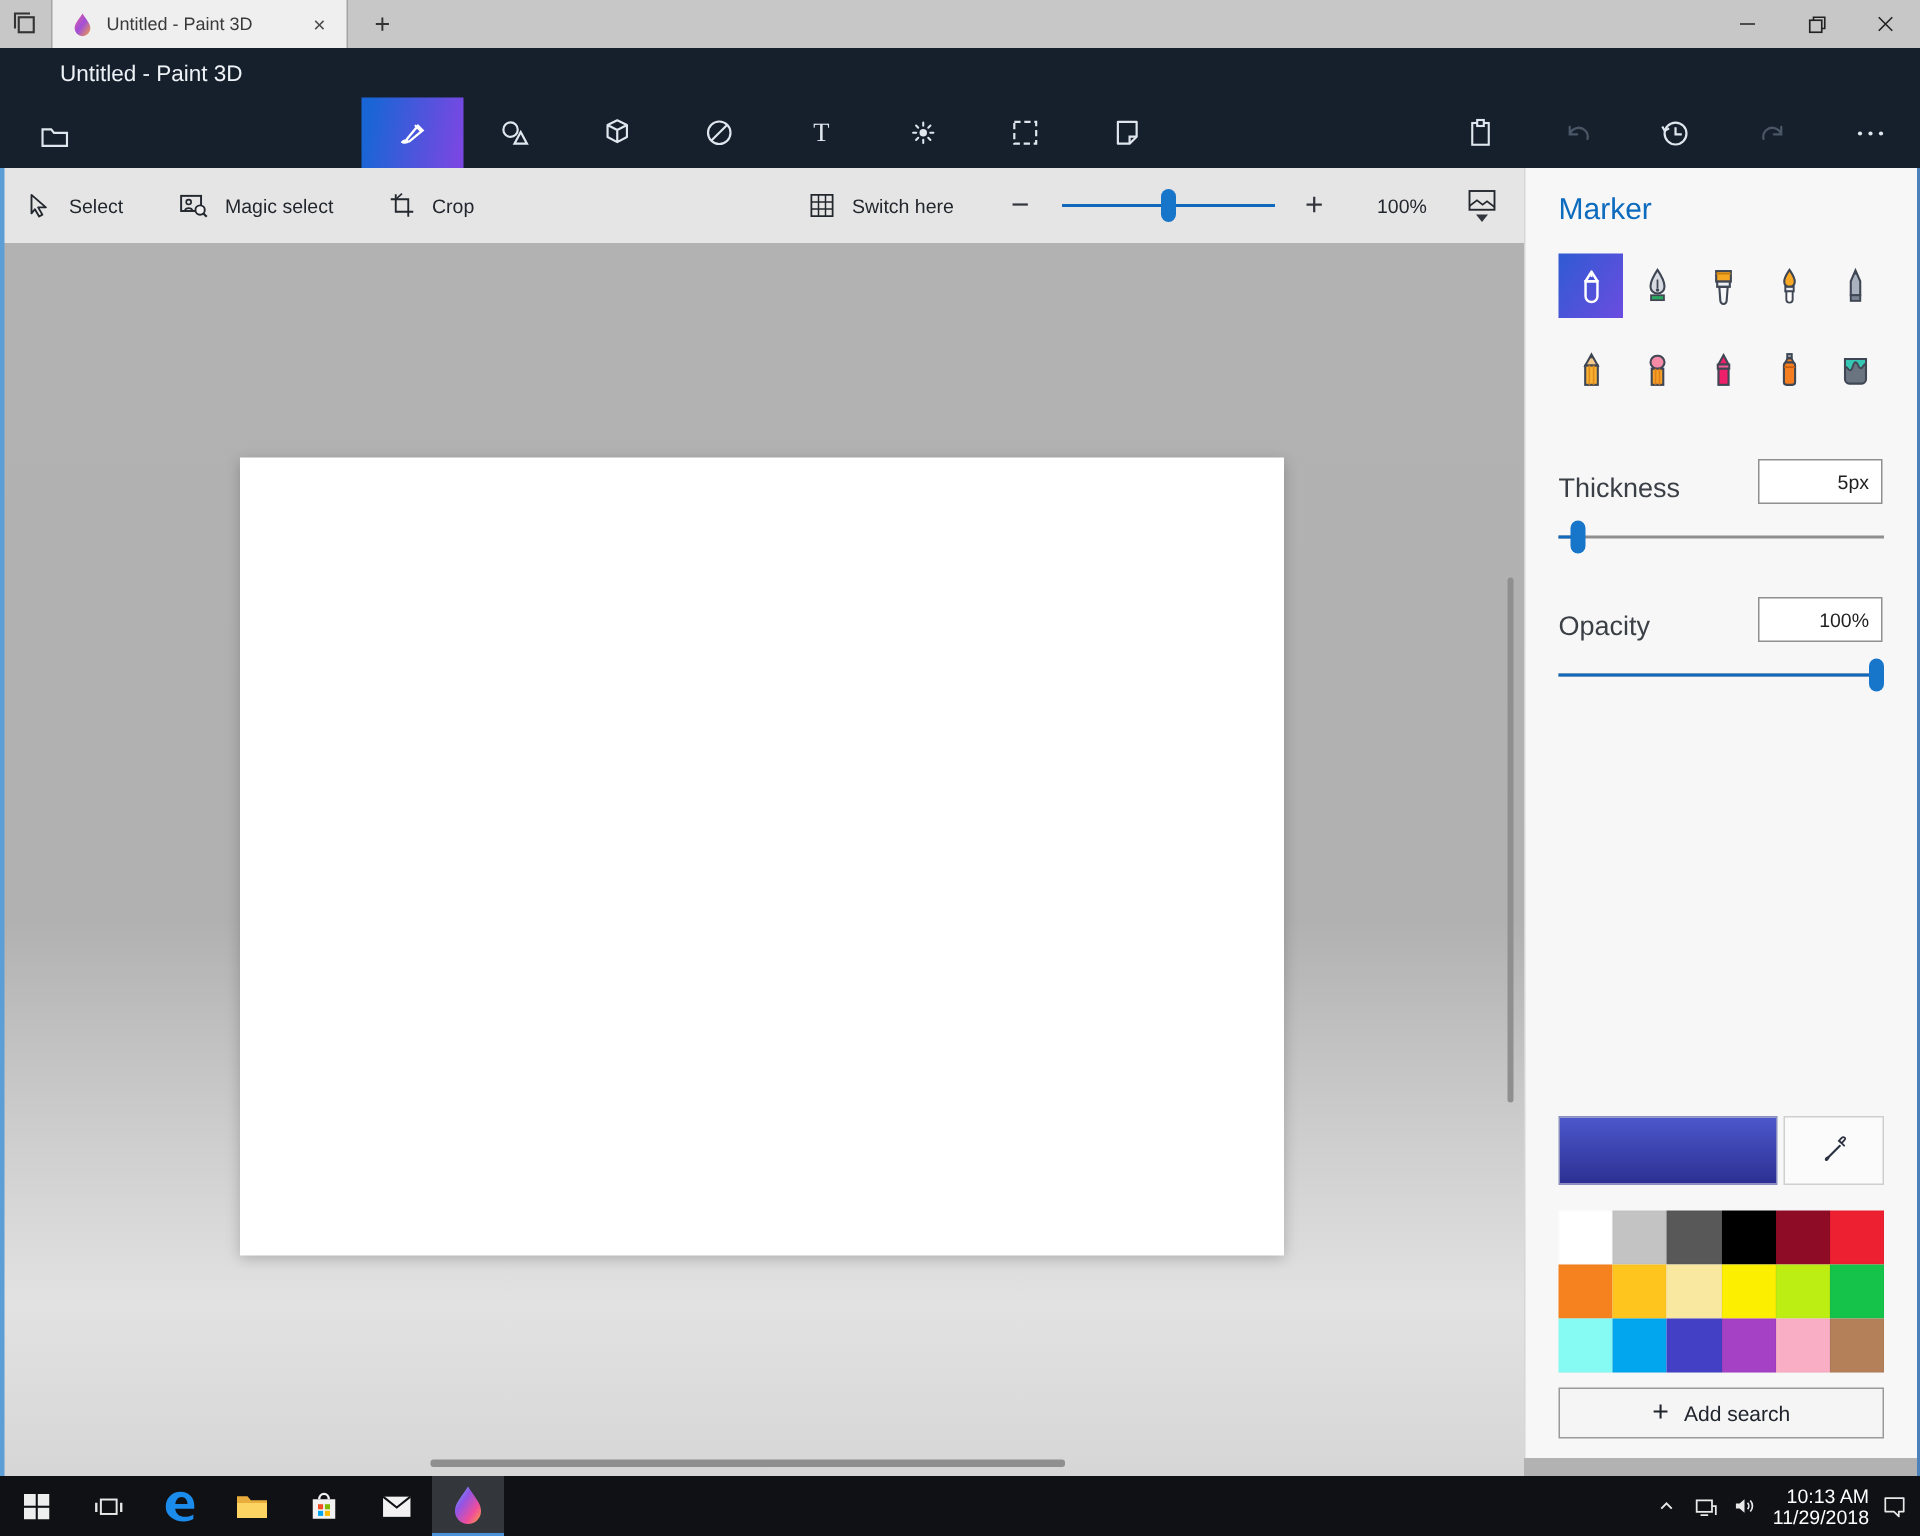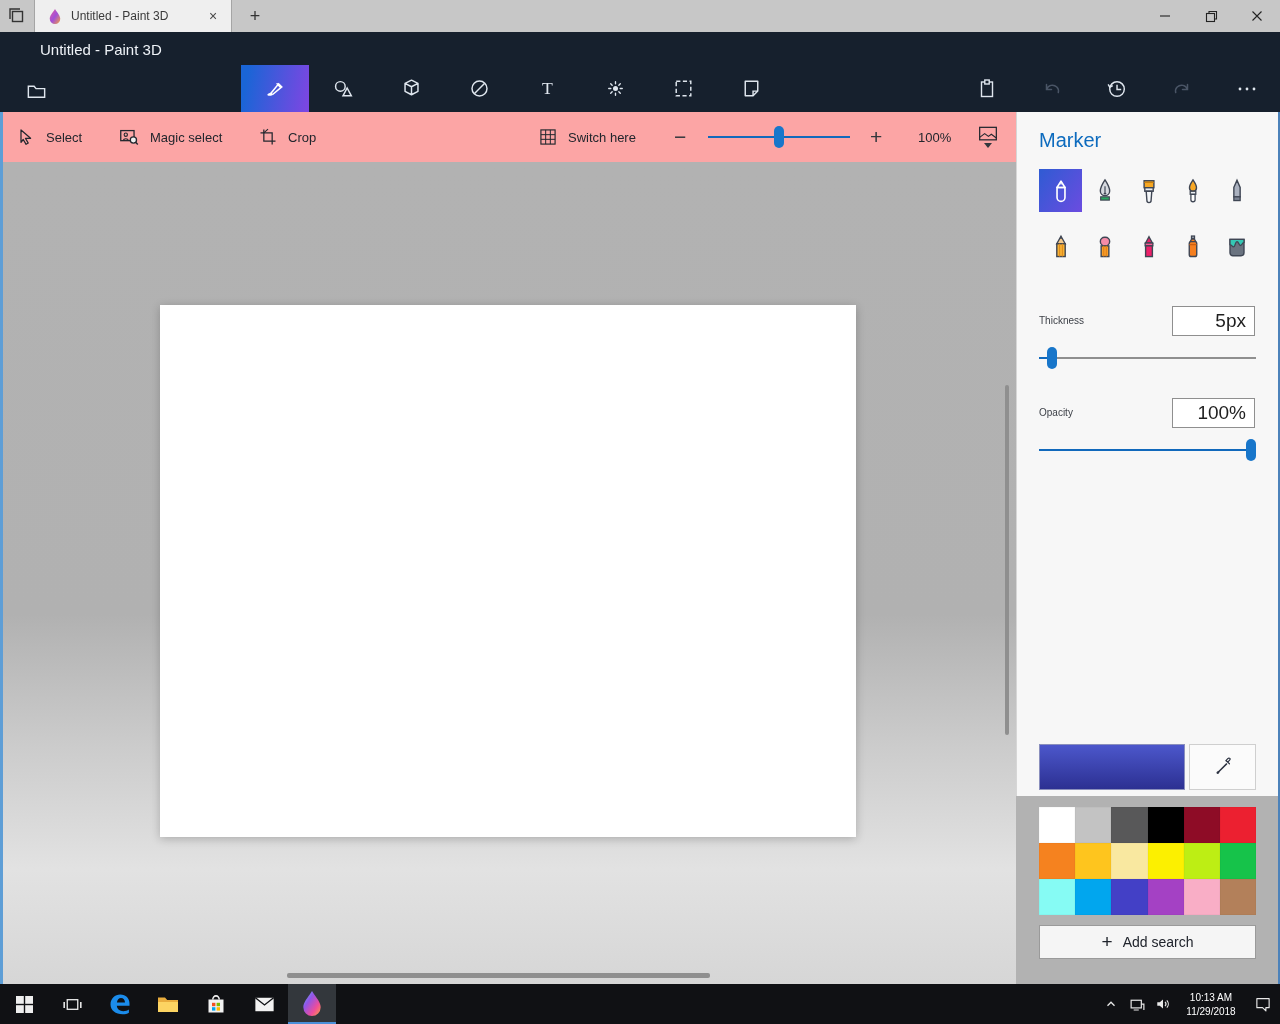--- a/index.html
+++ b/index.html
@@ -22,44 +22,44 @@
   .header{position:absolute;top:32px;left:0;right:0;height:80px;background:#16202d}
   .header-title{position:absolute;left:40px;top:9px;font-size:15px;color:#eef2f7;font-weight:400}
   .menu-btn{position:absolute;left:21px;top:44px;width:30px;height:30px;display:flex;align-items:center;justify-content:center}
   .tool-group{position:absolute;left:241px;top:33px;height:47px;display:flex}
   .tool-btn{width:68px;display:flex;align-items:center;justify-content:center}
   .tool-btn.selected{background:linear-gradient(100deg,#1a65d6 10%,#7a47e2 95%)}
   .hdr-right{position:absolute;right:0;top:33px;width:326px;height:47px;display:flex;justify-content:space-around;align-items:center}
   .hdr-right .tool-btn{width:60px;height:47px}
 
   
-  .ribbon{position:absolute;top:112px;left:0;width:1016px;height:61px;background:#fca5a5}
+  .ribbon{position:absolute;top:112px;left:0;width:1016px;height:61px;background:#e5e5e5}
   .ritem{position:absolute;top:0;height:50px;display:flex;align-items:center;gap:10px;font-size:13px;color:#22262d;white-space:nowrap}
   .zoom-glyph{font-size:21px;color:#33373d;font-weight:400}
   .hslider{position:relative;height:24px}
   .hslider .track{position:absolute;left:0;right:0;top:11px;height:2px;background:#8f8f8f}
   .hslider.blue-track .track{background:#1169bc}
   .hslider .fill{position:absolute;left:0;top:11px;height:2px;background:#1169bc;width:calc(var(--p)*1%)}
   .hslider .thumb{position:absolute;top:1px;left:calc((100% - 10px)*var(--p)/100);width:10px;height:22px;border-radius:5px;background:#1876ca}
   .caret-down{width:0;height:0;border-left:4px solid transparent;border-right:4px solid transparent;border-top:5px solid #33373d}
 
   
   .workspace{position:absolute;top:162px;left:0;width:1016px;height:822px;background:linear-gradient(#b2b2b2 0%,#b1b1b1 55%,#cdcdcd 72%,#e2e2e2 86%,#d6d6d6 100%)}
   .canvas{position:absolute;left:160px;top:143px;width:696px;height:532px;background:#fff;box-shadow:0 2px 9px rgba(0,0,0,.22)}
   .vscroll{position:absolute;left:1005px;top:223px;width:4px;height:350px;background:#8f8f8f;border-radius:2px}
   .hscroll{position:absolute;left:287px;top:811px;width:423px;height:5px;background:#8f8f8f;border-radius:2px}
 
   
-  .panel{position:absolute;left:1016px;top:112px;width:264px;height:684px;background:#f7f7f7;border-left:1px solid #d6d6d6}
+  .panel{position:absolute;left:1016px;top:112px;width:264px;height:860px;background:#f7f7f7;border-left:1px solid #d6d6d6}
   .panel-title{position:absolute;left:22px;top:17px;font-size:20px;color:#0d6bbe;font-weight:400}
   .toolgrid{position:absolute;left:22px;top:57px;display:grid;grid-template-columns:repeat(5,43px);gap:13px 1px}
   .pt-cell{width:43px;height:43px;display:flex;align-items:center;justify-content:center}
   .pt-cell.selected{background:linear-gradient(125deg,#2f5bd3,#6b4ce0)}
-  .fieldlabel{position:absolute;left:22px;font-size:10px;color:#3b3f46}
-  .valuebox{position:absolute;right:25px;width:83px;height:30px;background:#fff;border:1px solid #8f8f8f;font-size:19px;color:#1f1f1f;text-align:right;padding:0 8px;font-family:"Liberation Sans",sans-serif}
+  .fieldlabel{position:absolute;left:22px;font-size:18px;color:#3b3f46}
+  .valuebox{position:absolute;right:25px;width:83px;height:30px;background:#fff;border:1px solid #8f8f8f;font-size:13px;color:#1f1f1f;text-align:right;padding:0 8px;font-family:"Liberation Sans",sans-serif}
   .panel .hslider{position:absolute;left:22px;width:217px}
   .dropdown{position:absolute;left:22px;top:582px;width:217px;height:34px;background:#fdfdfd;border:1px solid #8f8f8f;display:flex;align-items:center;justify-content:center;font-size:14px;color:#2b2f36}
   .dropdown .chev{position:absolute;right:13px;top:12px;width:8px;height:8px;border-right:1.6px solid #3c4048;border-bottom:1.6px solid #3c4048;transform:rotate(45deg) scaleY(.8)}
   .curcolor{position:absolute;left:22px;top:632px;width:146px;height:46px;border:1px solid #8a8fbd}
   .eyedrop-btn{position:absolute;left:172px;top:632px;width:67px;height:46px;background:#fbfbfb;border:1px solid #cfcfcf;display:flex;align-items:center;justify-content:center}
   .palette{position:absolute;left:22px;top:695px;width:217px;display:grid;grid-template-columns:repeat(6,1fr)}
   .palette .swatch{height:36px;box-shadow:inset 0 0 0 .5px rgba(0,0,0,.05)}
   .addcolor{position:absolute;left:22px;top:813px;width:217px;height:34px;background:#f5f5f5;border:1px solid #9a9a9a;display:flex;align-items:center;justify-content:center;gap:10px;font-size:14px;color:#20242c}
   .addcolor .plus{font-size:19px;color:#20242c;line-height:14px}
 
@@ -69,21 +69,21 @@
 
   
   .taskbar{position:absolute;left:0;top:984px;right:0;height:40px;background:#101114;display:flex;align-items:stretch}
   .tb-btn{width:48px;display:flex;align-items:center;justify-content:center}
   .search{width:352px;background:#fff;display:flex;align-items:center;padding:0 10px 0 12px;gap:10px}
   .search input{border:none;outline:none;flex:1;font-size:14px;color:#333;background:transparent;font-family:"Liberation Sans",sans-serif}
   .tb-app{width:48px;display:flex;align-items:center;justify-content:center}
   .tb-app.active{background:#33373c;border-bottom:2px solid #4a90d9}
   .tray{margin-left:auto;display:flex;align-items:center}
   .tray-btn{width:26px;height:40px;display:flex;align-items:center;justify-content:center}
-  .clock{width:70px;text-align:center;color:#fff;font-size:10px;line-height:14px;padding-top:1px}
+  .clock{width:70px;text-align:right;color:#fff;font-size:13px;line-height:14px;padding-top:1px}
   .watermark{position:absolute;left:1030px;top:978px;display:flex;align-items:center;gap:2px;z-index:20;pointer-events:none}
   .watermark .wm-text{font-size:18px;color:rgba(185,190,196,.85);white-space:nowrap;letter-spacing:.5px}
 </style>
 </head>
 <body>
 
 <div id="screen">
 
   <div class="tabbar">
     <div class="sets-btn">

